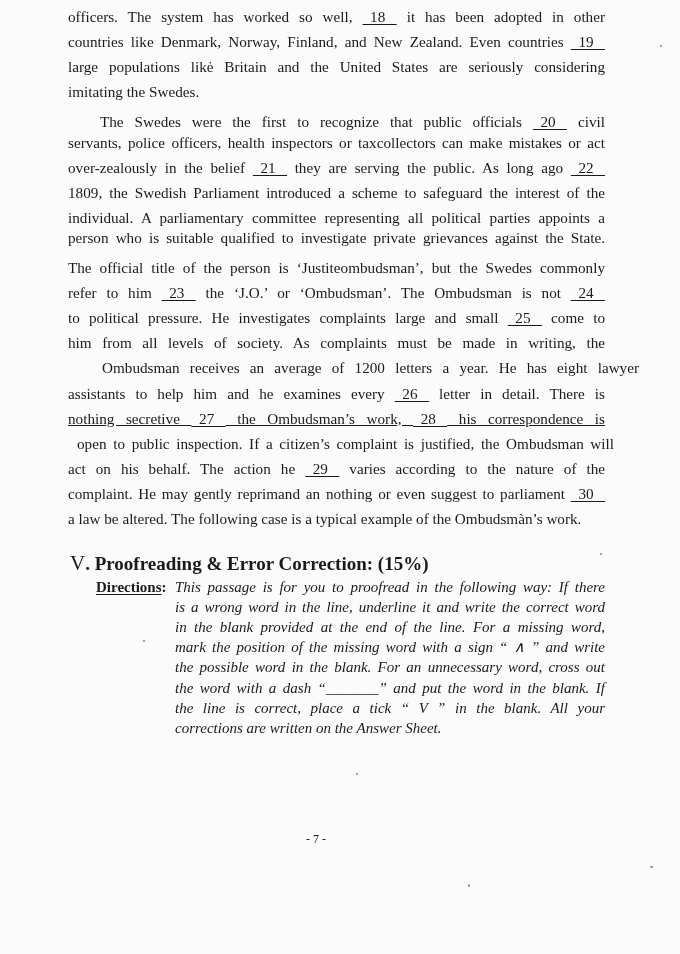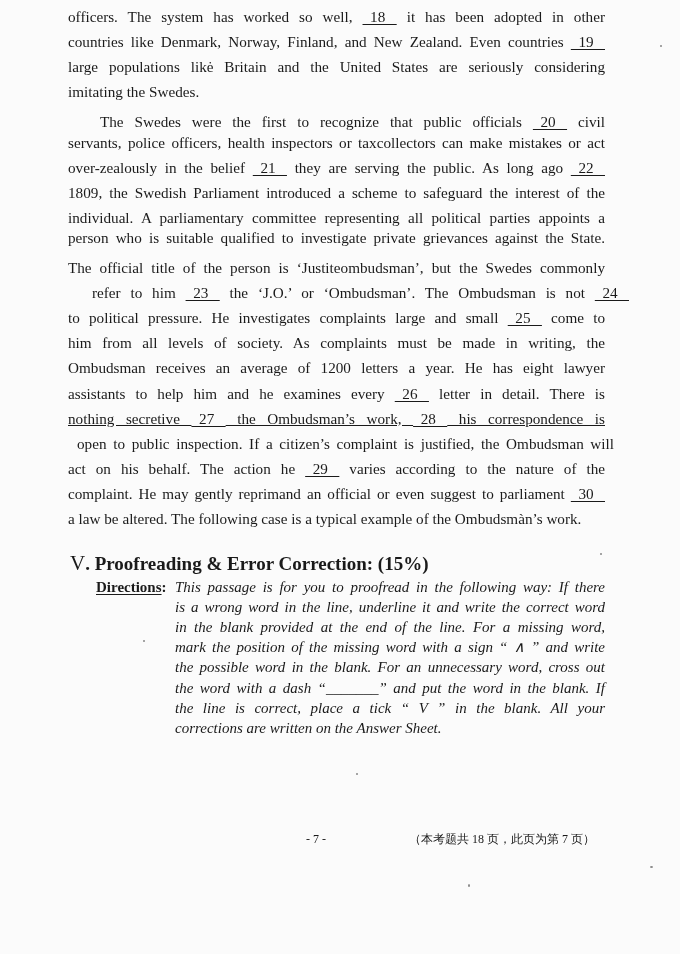--- a/index.html
+++ b/index.html
@@ -49,29 +49,29 @@
       <div class="line" style="top: 29.1px;"><span>countries like Denmark, Norway, Finland, and New Zealand. Even countries </span><span class="blank">&nbsp;&nbsp;19&nbsp;&nbsp;&nbsp;</span></div>
       <div class="line" style="top: 54.2px;"><span>large populations likė Britain and the United States are seriously considering</span></div>
       <div class="line last" style="top: 79.3px;"><span>imitating the Swedes.</span></div>
       <div class="line indent" style="top: 109px;"><span>The Swedes were the first to recognize that public officials </span><span class="blank">&nbsp;&nbsp;20&nbsp;&nbsp;&nbsp;</span><span> civil</span></div>
       <div class="line" style="top: 129.5px;"><span>servants, police officers, health inspectors or taxcollectors can make mistakes or act</span></div>
       <div class="line" style="top: 154.6px;"><span>over-zealously in the belief </span><span class="blank">&nbsp;&nbsp;21&nbsp;&nbsp;&nbsp;</span><span> they are serving the public. As long ago </span><span class="blank">&nbsp;&nbsp;22&nbsp;&nbsp;&nbsp;</span></div>
       <div class="line" style="top: 179.7px;"><span>1809, the Swedish Parliament introduced a scheme to safeguard the interest of the</span></div>
       <div class="line" style="top: 204.8px;"><span>individual. A parliamentary committee representing all political parties appoints a</span></div>
       <div class="line" style="top: 225px;"><span>person who is suitable qualified to investigate private grievances against the State.</span></div>
       <div class="line" style="top: 255px;"><span>The official title of the person is ‘Justiteombudsman’, but the Swedes commonly</span></div>
-      <div class="line" style="top: 280.1px; margin-left: 24px;"><span>refer to him </span><span class="blank">&nbsp;&nbsp;23&nbsp;&nbsp;&nbsp;</span><span> the ‘J.O.’ or ‘Ombudsman’. The Ombudsman is not </span><span class="blank">&nbsp;&nbsp;24&nbsp;&nbsp;&nbsp;</span></div>
+      <div class="line" style="top: 280.1px;"><span>refer to him </span><span class="blank">&nbsp;&nbsp;23&nbsp;&nbsp;&nbsp;</span><span> the ‘J.O.’ or ‘Ombudsman’. The Ombudsman is not </span><span class="blank">&nbsp;&nbsp;24&nbsp;&nbsp;&nbsp;</span></div>
       <div class="line" style="top: 305.2px;"><span>to political pressure. He investigates complaints large and small </span><span class="blank">&nbsp;&nbsp;25&nbsp;&nbsp;&nbsp;</span><span> come to</span></div>
       <div class="line" style="top: 330.3px;"><span>him from all levels of society. As complaints must be made in writing, the</span></div>
-      <div class="line" style="top: 355.4px;"><span>Ombudsman receives an average of 1200 letters a year. He has eight lawyer</span></div>
+      <div class="line" style="top: 355.4px; margin-left: 34px;"><span>Ombudsman receives an average of 1200 letters a year. He has eight lawyer</span></div>
       <div class="line" style="top: 380.5px;"><span>assistants to help him and he examines every </span><span class="blank">&nbsp;&nbsp;26&nbsp;&nbsp;&nbsp;</span><span> letter in detail. There is</span></div>
       <div class="line" style="top: 405.6px; text-decoration: underline;"><span>nothing secretive </span><span class="blank">&nbsp;&nbsp;27&nbsp;&nbsp;&nbsp;</span><span> the Ombudsman’s work, </span><span class="blank">&nbsp;&nbsp;28&nbsp;&nbsp;&nbsp;</span><span> his correspondence is</span></div>
       <div class="line" style="top: 430.7px; margin-left: 9px;"><span>open to public inspection. If a citizen’s complaint is justified, the Ombudsman will</span></div>
       <div class="line" style="top: 455.8px;"><span>act on his behalf. The action he </span><span class="blank">&nbsp;&nbsp;29&nbsp;&nbsp;&nbsp;</span><span> varies according to the nature of the</span></div>
-      <div class="line" style="top: 480.9px;"><span>complaint. He may gently reprimand an official or even suggest to parliament </span><span class="blank">&nbsp;&nbsp;30&nbsp;&nbsp;&nbsp;</span></div>
+      <div class="line" style="top: 480.9px;"><span>complaint. He may gently reprimand an nothing or even suggest to parliament </span><span class="blank">&nbsp;&nbsp;30&nbsp;&nbsp;&nbsp;</span></div>
       <div class="line last" style="top: 506px;"><span>a law be altered. The following case is a typical example of the Ombudsmàn’s work.</span></div>
     </div>
 
   <div class="heading">
     <span class="roman">V</span><span>. Proofreading &amp; Error Correction: (15%)</span>
   </div>
 
   <div class="dir-label">
     <u>Directions</u><span>:</span>
   </div>
@@ -81,21 +81,20 @@
       <div class="dline" style="top: 597.1px;">is a wrong word in the line, underline it and write the correct word</div>
       <div class="dline" style="top: 617.2px;">in the blank provided at the end of the line. For a missing word,</div>
       <div class="dline" style="top: 637.3px;">mark the position of the missing word with a sign “ ∧ ” and write</div>
       <div class="dline" style="top: 657.4px;">the possible word in the blank. For an unnecessary word, cross out</div>
       <div class="dline" style="top: 677.5px;">the word with a dash “_______” and put the word in the blank. If</div>
       <div class="dline" style="top: 697.6px;">the line is correct, place a tick “ V ” in the blank. All your</div>
       <div class="dline last" style="top: 717.7px;">corrections are written on the Answer Sheet.</div>
     </div>
 
   <div class="footer" style="left:306px;">- 7 -</div>
-  <div class="footer" style="left:409px;">（本考题共 18 页，此页为第 7 页）</div>
 
   <div class="speck" style="left:660px;top:45px;width:2px;height:2px;"></div>
   <div class="speck" style="left:356px;top:773px;width:2px;height:2px;"></div>
   <div class="speck" style="left:468px;top:884px;width:2px;height:3px;"></div>
   <div class="speck" style="left:650px;top:866px;width:3px;height:2px;"></div>
   <div class="speck" style="left:600px;top:553px;width:2px;height:2px;"></div>
   <div class="speck" style="left:143px;top:640px;width:2px;height:2px;"></div>
 </div>
 
 </body></html>

